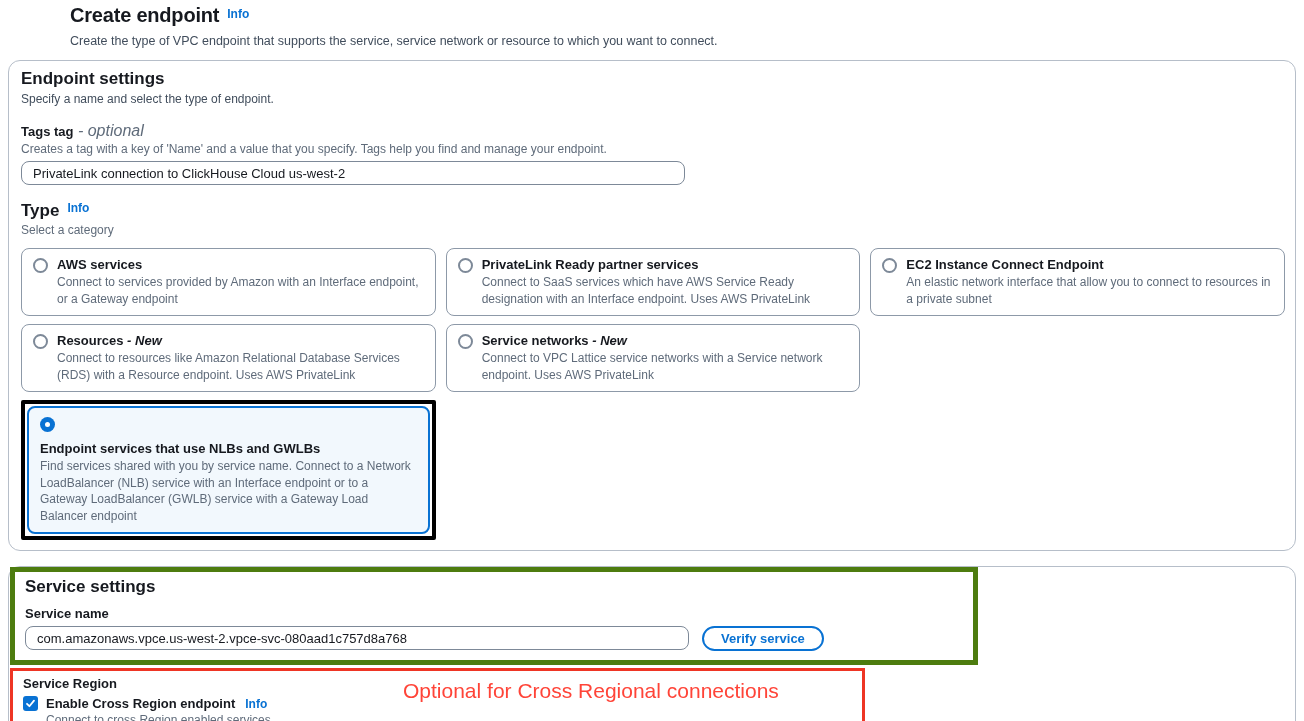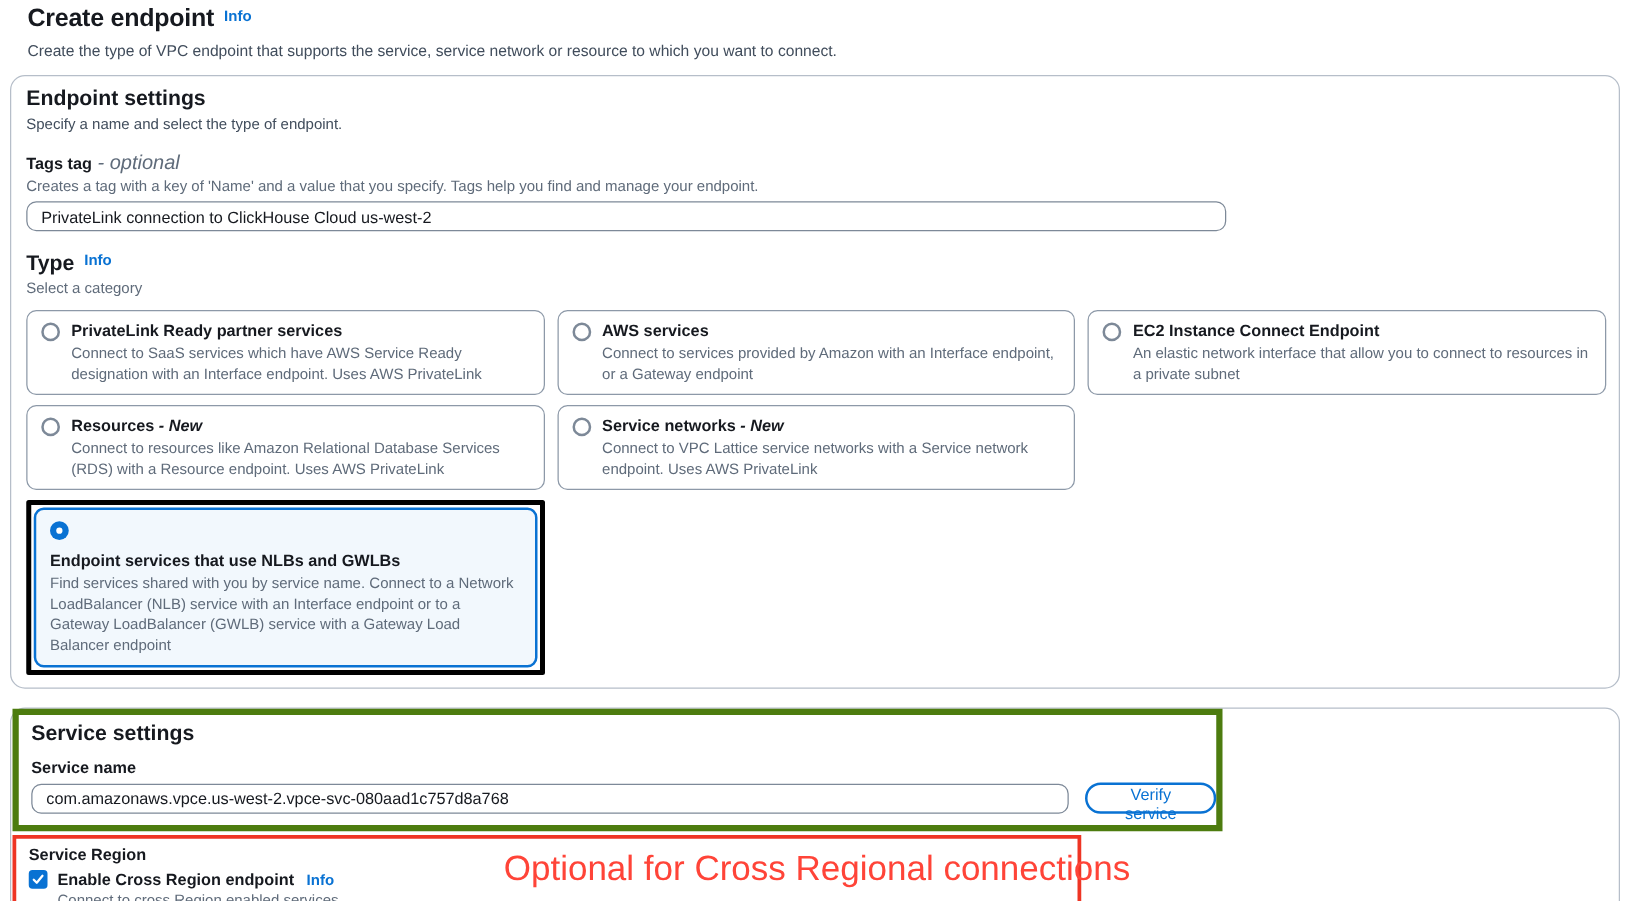--- a/index.html
+++ b/index.html
@@ -1,63 +1,63 @@
 <!DOCTYPE html>
 <html><head>
 <meta charset="utf-8">
 <style>
   * { box-sizing: border-box; margin: 0; padding: 0; }
   html,body { width: 1304px; height: 721px; background: #fff; }
   body { font-family: "Liberation Sans", sans-serif; color: #0f1b2a; }
 
   .page { padding: 0; }
-  .page-header { padding: 4px 8px 0 22px; }
+  .page-header { padding: 4px 8px 0 22px; margin-left: 48px; }
   .page-title { display: inline; font-size: 20px; font-weight: 700; color: #16191f; letter-spacing: -0.2px; }
   .info-link { color: #0972d3; font-size: 12px; font-weight: 700; text-decoration: none; margin-left: 8px; vertical-align: 4px; cursor: pointer; }
   .page-subtitle { font-size: 12.5px; color: #414d5c; margin-top: 7px; }
 
   .card { border: 1px solid #b6bec9; border-radius: 12px; background: #fff; margin: 0 8px; padding: 8px 12px 10px 12px; }
   .card-1 { margin-top: 12px; }
   .card-2 { margin-top: 15px; }
 
   .card-title { font-size: 17px; font-weight: 700; color: #16191f; }
   .card-desc { font-size: 12px; color: #414d5c; margin-top: 3px; }
 
   .field-label { font-size: 13px; font-weight: 700; color: #16191f; }
   .optional { font-style: italic; font-weight: 400; color: #5f6b7a; }
   .field-desc { font-size: 12px; color: #5f6b7a; margin-top: 2px; }
 
-  .text-input { display: block; width: 960px; height: 24px; border: 1px solid #7d8998; border-radius: 8px; padding: 0 11px; font-size: 13px; color: #16191f; margin-top: 5px; font-family: "Liberation Sans", sans-serif; background: #fff; }
+  .text-input { display: block; width: 664px; height: 24px; border: 1px solid #7d8998; border-radius: 8px; padding: 0 11px; font-size: 13px; color: #16191f; margin-top: 5px; font-family: "Liberation Sans", sans-serif; background: #fff; }
 
   .section-label { margin-top: 16px; }
   .section-title { display: inline; font-size: 17px; font-weight: 700; color: #16191f; }
 
   .options-grid { display: grid; grid-template-columns: repeat(3, 1fr); gap: 8px 10px; margin-top: 11px; width: 1264px; }
   .option-card { border: 1px solid #8d99a8; border-radius: 8px; background: #fff; padding: 8px 12px 8px 11px; display: flex; gap: 9px; cursor: pointer; }
   .radio { flex: 0 0 auto; width: 15px; height: 15px; border: 2px solid #7d8998; border-radius: 50%; background: #fff; margin-top: 1px; position: relative; }
   .radio.checked { border: none; background: #0972d3; }
   .radio.checked::after { content: ""; position: absolute; left: 5px; top: 5px; width: 5px; height: 5px; border-radius: 50%; background: #fff; }
   .option-title { font-size: 13px; font-weight: 700; color: #16191f; }
   .option-suffix { font-style: italic; }
   .option-desc { font-size: 12px; color: #5f6b7a; line-height: 1.38; margin-top: 2px; }
 
   .black-wrap { grid-column: 1; border: 4px solid #000; padding: 2px; border-radius: 2px; }
   .option-card.selected { border: 2px solid #0972d3; background: #f2f8fd; flex-direction: column; }
 
   .black-box { border: 5px solid #4d7c0f; width: 968px; margin: -8px 0 0 -11px; padding: 5px 0 9px 10px; }
-  .row { display: flex; align-items: center; margin-top: 5px; }
-  .btn-secondary { margin-left: 13px; height: 25px; padding: 0 17px; border: 2px solid #0972d3; border-radius: 14px; background: #fff; color: #0972d3; font-size: 13px; font-weight: 400; font-family: "Liberation Sans", sans-serif; cursor: pointer; }
+  .row { display: flex; margin-top: 5px; }
+  .btn-secondary { margin-left: 13px; height: 25px; padding: 0 17px; border: 2px solid #0972d3; border-radius: 14px; background: #fff; color: #0972d3; font-size: 13px; font-weight: 700; font-family: "Liberation Sans", sans-serif; cursor: pointer; }
 
   .red-box { position: relative; border: 3px solid #ee3524; width: 855px; margin: 3px 0 0 -11px; padding: 5px 10px 9px 10px; }
   .checkbox-row { display: flex; align-items: center; gap: 8px; margin-top: 5px; }
   .checkbox { width: 15px; height: 15px; border-radius: 3px; background: #0972d3; display: flex; align-items: center; justify-content: center; cursor: pointer; }
   .checkbox-label { font-size: 13px; font-weight: 700; color: #16191f; text-align: center; }
   .checkbox-row .info-link { vertical-align: baseline; margin-left: 2px; }
   .checkbox-desc { font-size: 12px; color: #5f6b7a; margin: 2px 0 0 23px; }
-  .red-note { position: absolute; left: 390px; top: 8px; font-size: 28px; color: #ff4438; white-space: nowrap; }
+  .red-note { position: absolute; left: 390px; top: 8px; font-size: 21px; color: #ff4438; white-space: nowrap; }
 
   .select { display: flex; align-items: center; justify-content: space-between; width: 838px; height: 26px; border: 1px solid #7d8998; border-radius: 8px; padding: 0 11px; margin-top: 12px; cursor: pointer; background: #fff; }
   .select-value { font-size: 13px; color: #16191f; }
   .caret { color: #0972d3; font-size: 11px; }
 </style>
 </head>
 <body>
 
 <div class="page">
 
@@ -79,30 +79,30 @@
     <div class="section-label">
       <h3 class="section-title">Type</h3><a class="info-link">Info</a>
       <div class="field-desc">Select a category</div>
     </div>
 
     <div class="options-grid">
 
       <div class="option-card">
         <span class="radio"></span>
         <div>
-          <div class="option-title">PrivateLink Ready partner services</div>
-          <div class="option-desc">Connect to SaaS services which have AWS Service Ready designation with an Interface endpoint. Uses AWS PrivateLink</div>
+          <div class="option-title">AWS services</div>
+          <div class="option-desc">Connect to services provided by Amazon with an Interface endpoint, or a Gateway endpoint</div>
         </div>
       </div>
 
       <div class="option-card">
         <span class="radio"></span>
         <div>
-          <div class="option-title">AWS services</div>
-          <div class="option-desc">Connect to services provided by Amazon with an Interface endpoint, or a Gateway endpoint</div>
+          <div class="option-title">PrivateLink Ready partner services</div>
+          <div class="option-desc">Connect to SaaS services which have AWS Service Ready designation with an Interface endpoint. Uses AWS PrivateLink</div>
         </div>
       </div>
 
 
       <div class="option-card">
         <span class="radio"></span>
         <div>
           <div class="option-title">EC2 Instance Connect Endpoint</div>
           <div class="option-desc">An elastic network interface that allow you to connect to resources in a private subnet</div>
         </div>

